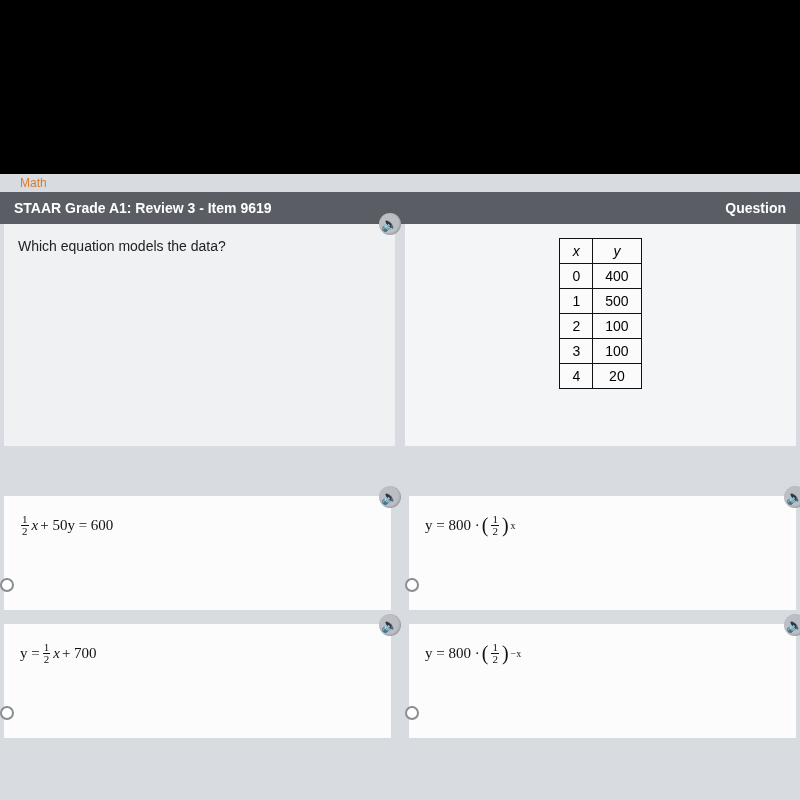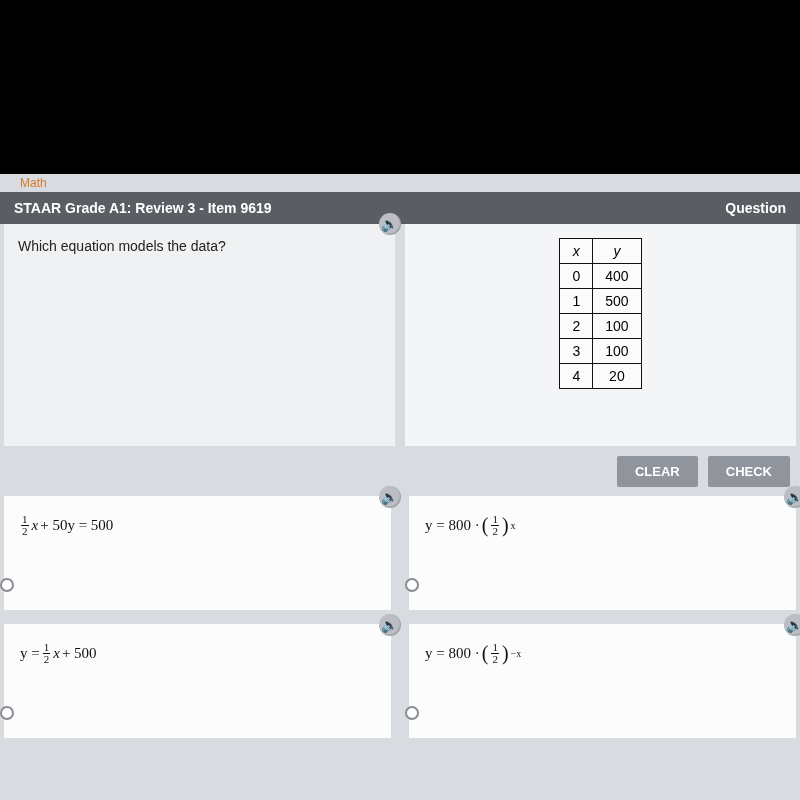--- a/index.html
+++ b/index.html
@@ -194,37 +194,33 @@
             </tr>
         <tr>
               <td>4</td>
               <td>20</td>
             </tr>
       </tbody>
         </table>
     </div>
   </div>
 
-  <div class="button-row">
-    <button class="btn">CLEAR</button>
-    <button class="btn">CHECK</button>
-  </div>
 
   <div class="answers">
 
     <div class="answer">
       <div class="audio-icon">🔈</div>
       <div class="radio"></div>
       <div class="eq">
         <span class="frac">
           <span class="n">1</span>
           <span class="d">2</span>
         </span>
         <i>x</i>
-        <span> + 50y = 500</span>
+        <span> + 50y = 600</span>
       </div>
     </div>
 
     <div class="answer">
       <div class="audio-icon">🔈</div>
       <div class="radio"></div>
       <div class="eq">
         <span>y = 800 · </span>
         <span style="font-size:20px;">(</span>
         <span class="frac">
@@ -239,21 +235,21 @@
     <div class="answer">
       <div class="audio-icon">🔈</div>
       <div class="radio"></div>
       <div class="eq">
         <span>y = </span>
         <span class="frac">
           <span class="n">1</span>
           <span class="d">2</span>
         </span>
         <i>x</i>
-        <span> + 500</span>
+        <span> + 700</span>
       </div>
     </div>
 
     <div class="answer">
       <div class="audio-icon">🔈</div>
       <div class="radio"></div>
       <div class="eq">
         <span>y = 800 · </span>
         <span style="font-size:20px;">(</span>
         <span class="frac">

